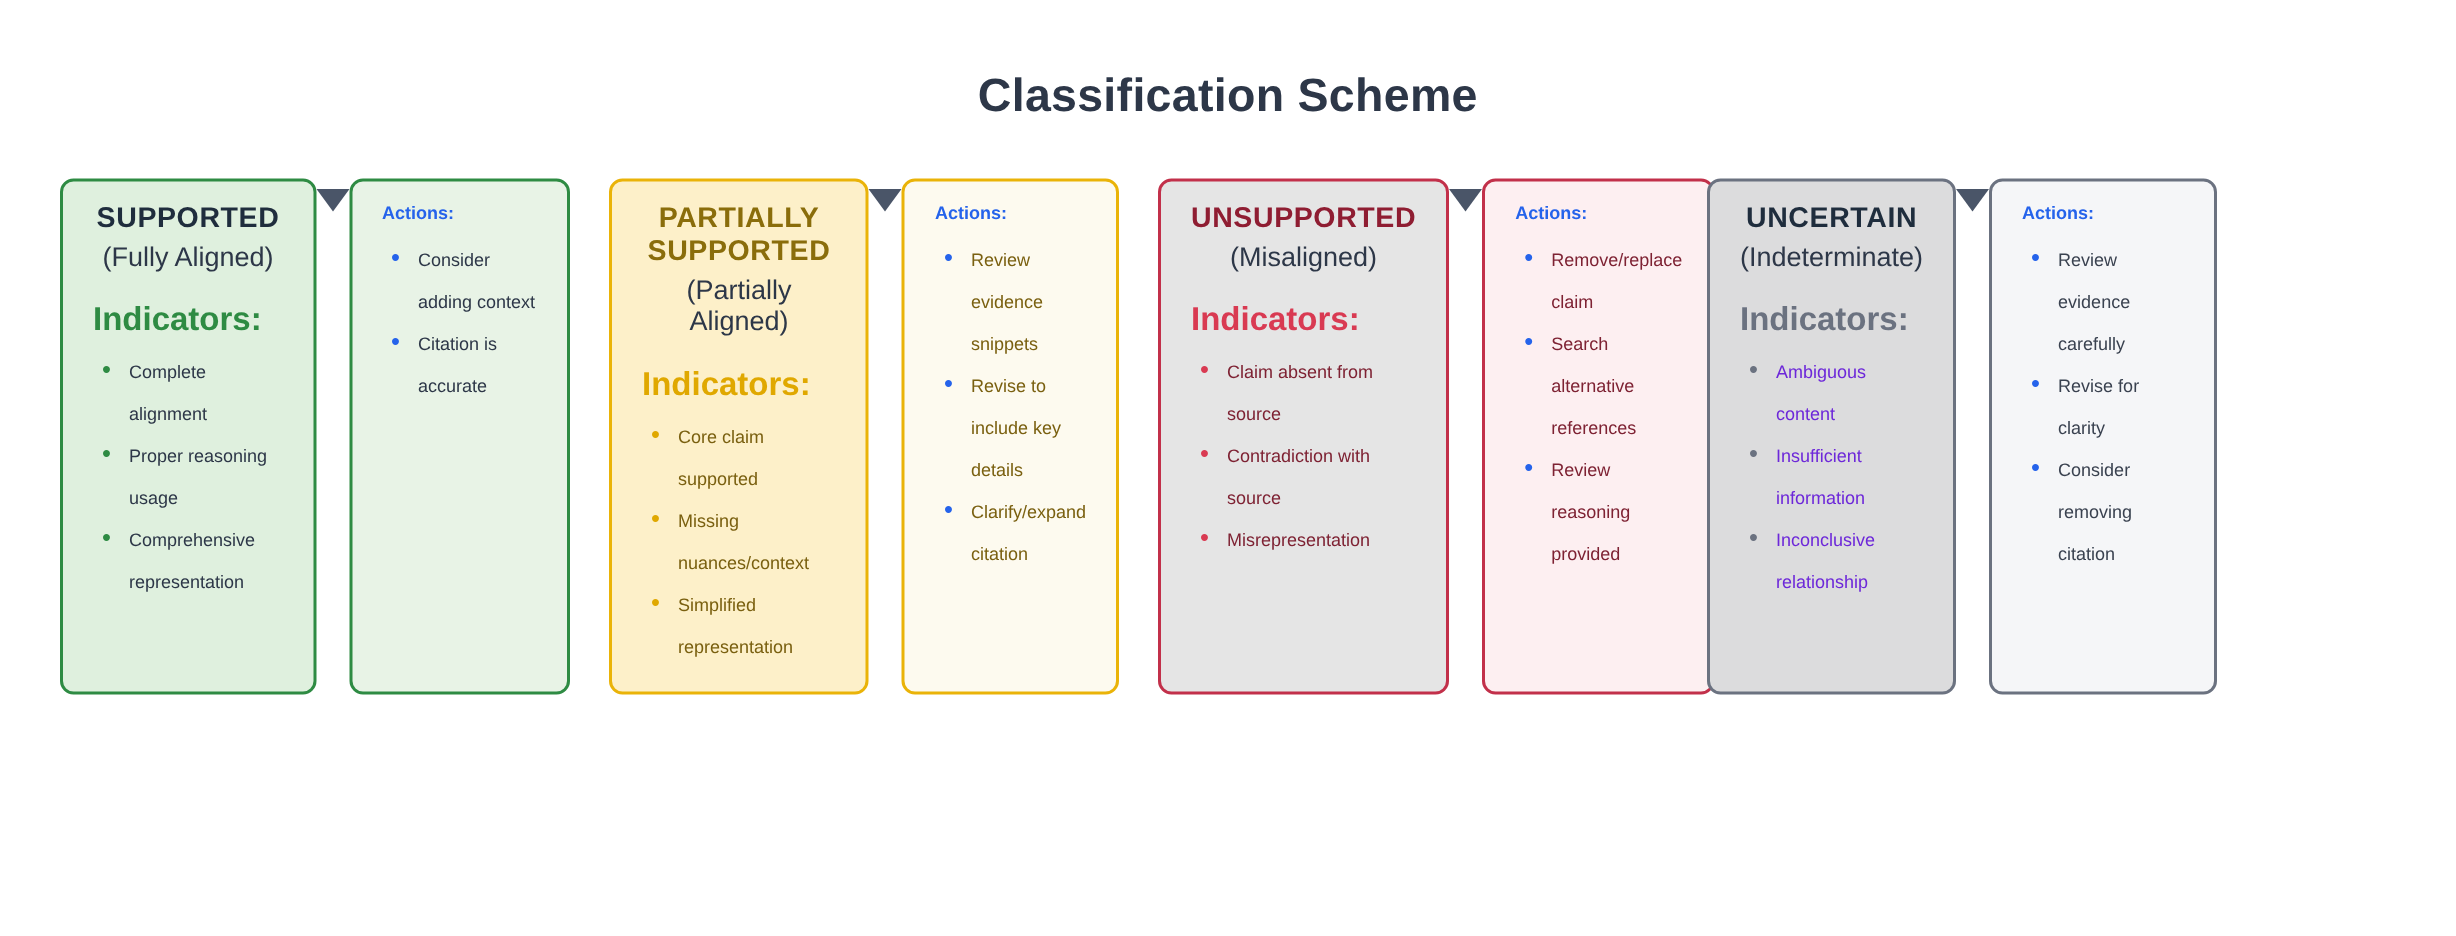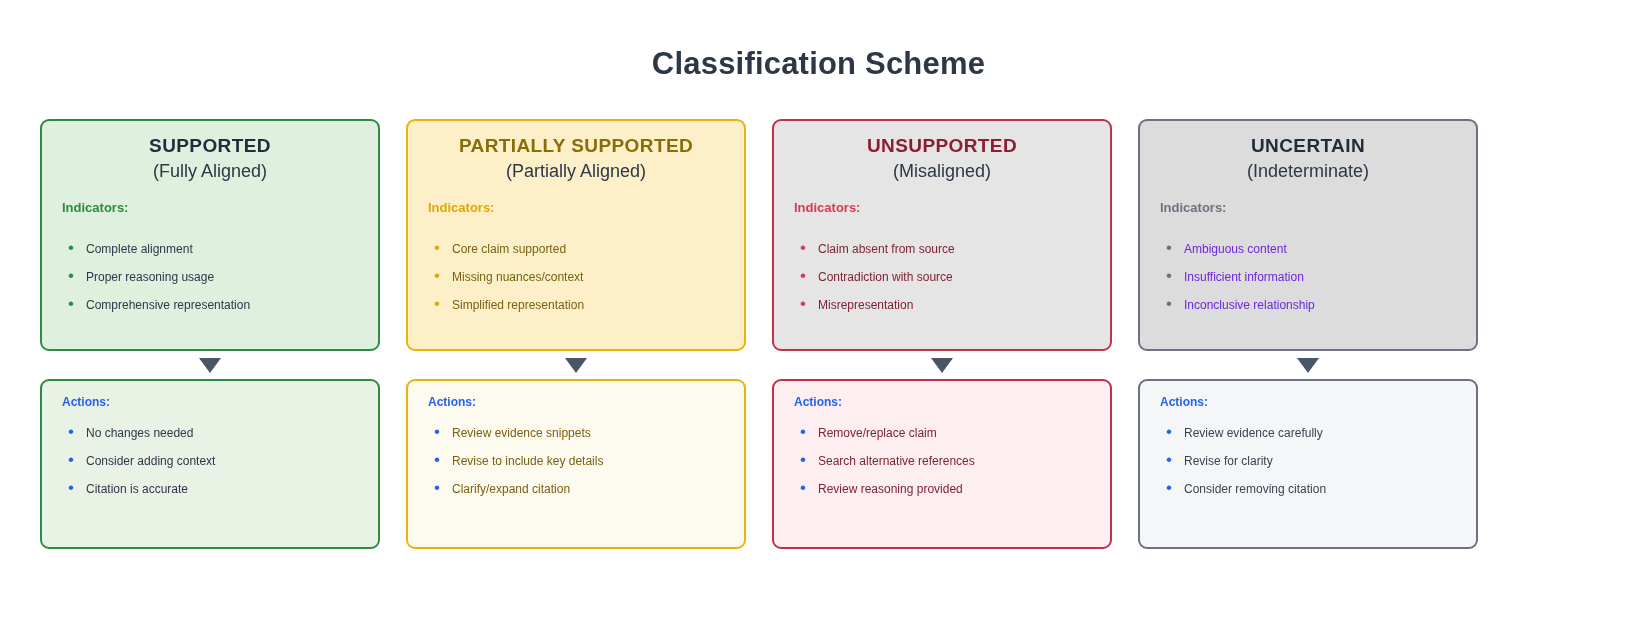--- a/index.html
+++ b/index.html
@@ -32,21 +32,21 @@
     display: flex;
     justify-content: flex-start;
     gap: 26px;
     padding: 0 40px;
     margin-top: 37px;
     box-sizing: border-box;
   }
   .column {
     width: 340px;
     display: flex;
-    flex-direction: column;
+    flex-direction: row;
   }
   .card {
     border-radius: 9px;
     border-width: 2px;
     border-style: solid;
     box-sizing: border-box;
     padding: 14px 20px 16px 20px;
   }
   .card.top {
     min-height: 232px;
@@ -60,22 +60,22 @@
   }
   .card-subtitle {
     text-align: center;
     font-size: 18px;
     font-weight: normal;
     color: #2d3748;
     margin-bottom: 18px;
   }
   .section-label {
     font-weight: bold;
-    font-size: 13px;
-    margin-bottom: 20px;
+    font-size: 22px;
+    margin-bottom: 8px;
   }
   ul.items {
     list-style: none;
     margin: 0;
     padding: 0 0 0 6px;
   }
   ul.items li {
     font-size: 12px;
     line-height: 28px;
     position: relative;
@@ -166,21 +166,20 @@
           <li>Proper reasoning usage</li>
           <li>Comprehensive representation</li>
         </ul>
       </div>
       <div class="arrow-wrap">
         <div class="arrow"></div>
       </div>
       <div class="card bottom">
         <div class="actions-label">Actions:</div>
         <ul class="items">
-          <li>No changes needed</li>
           <li>Consider adding context</li>
           <li>Citation is accurate</li>
         </ul>
       </div>
     </div>
 
     <div class="column c-partial">
       <div class="card top">
         <div class="card-title">PARTIALLY SUPPORTED</div>
         <div class="card-subtitle">(Partially Aligned)</div>

